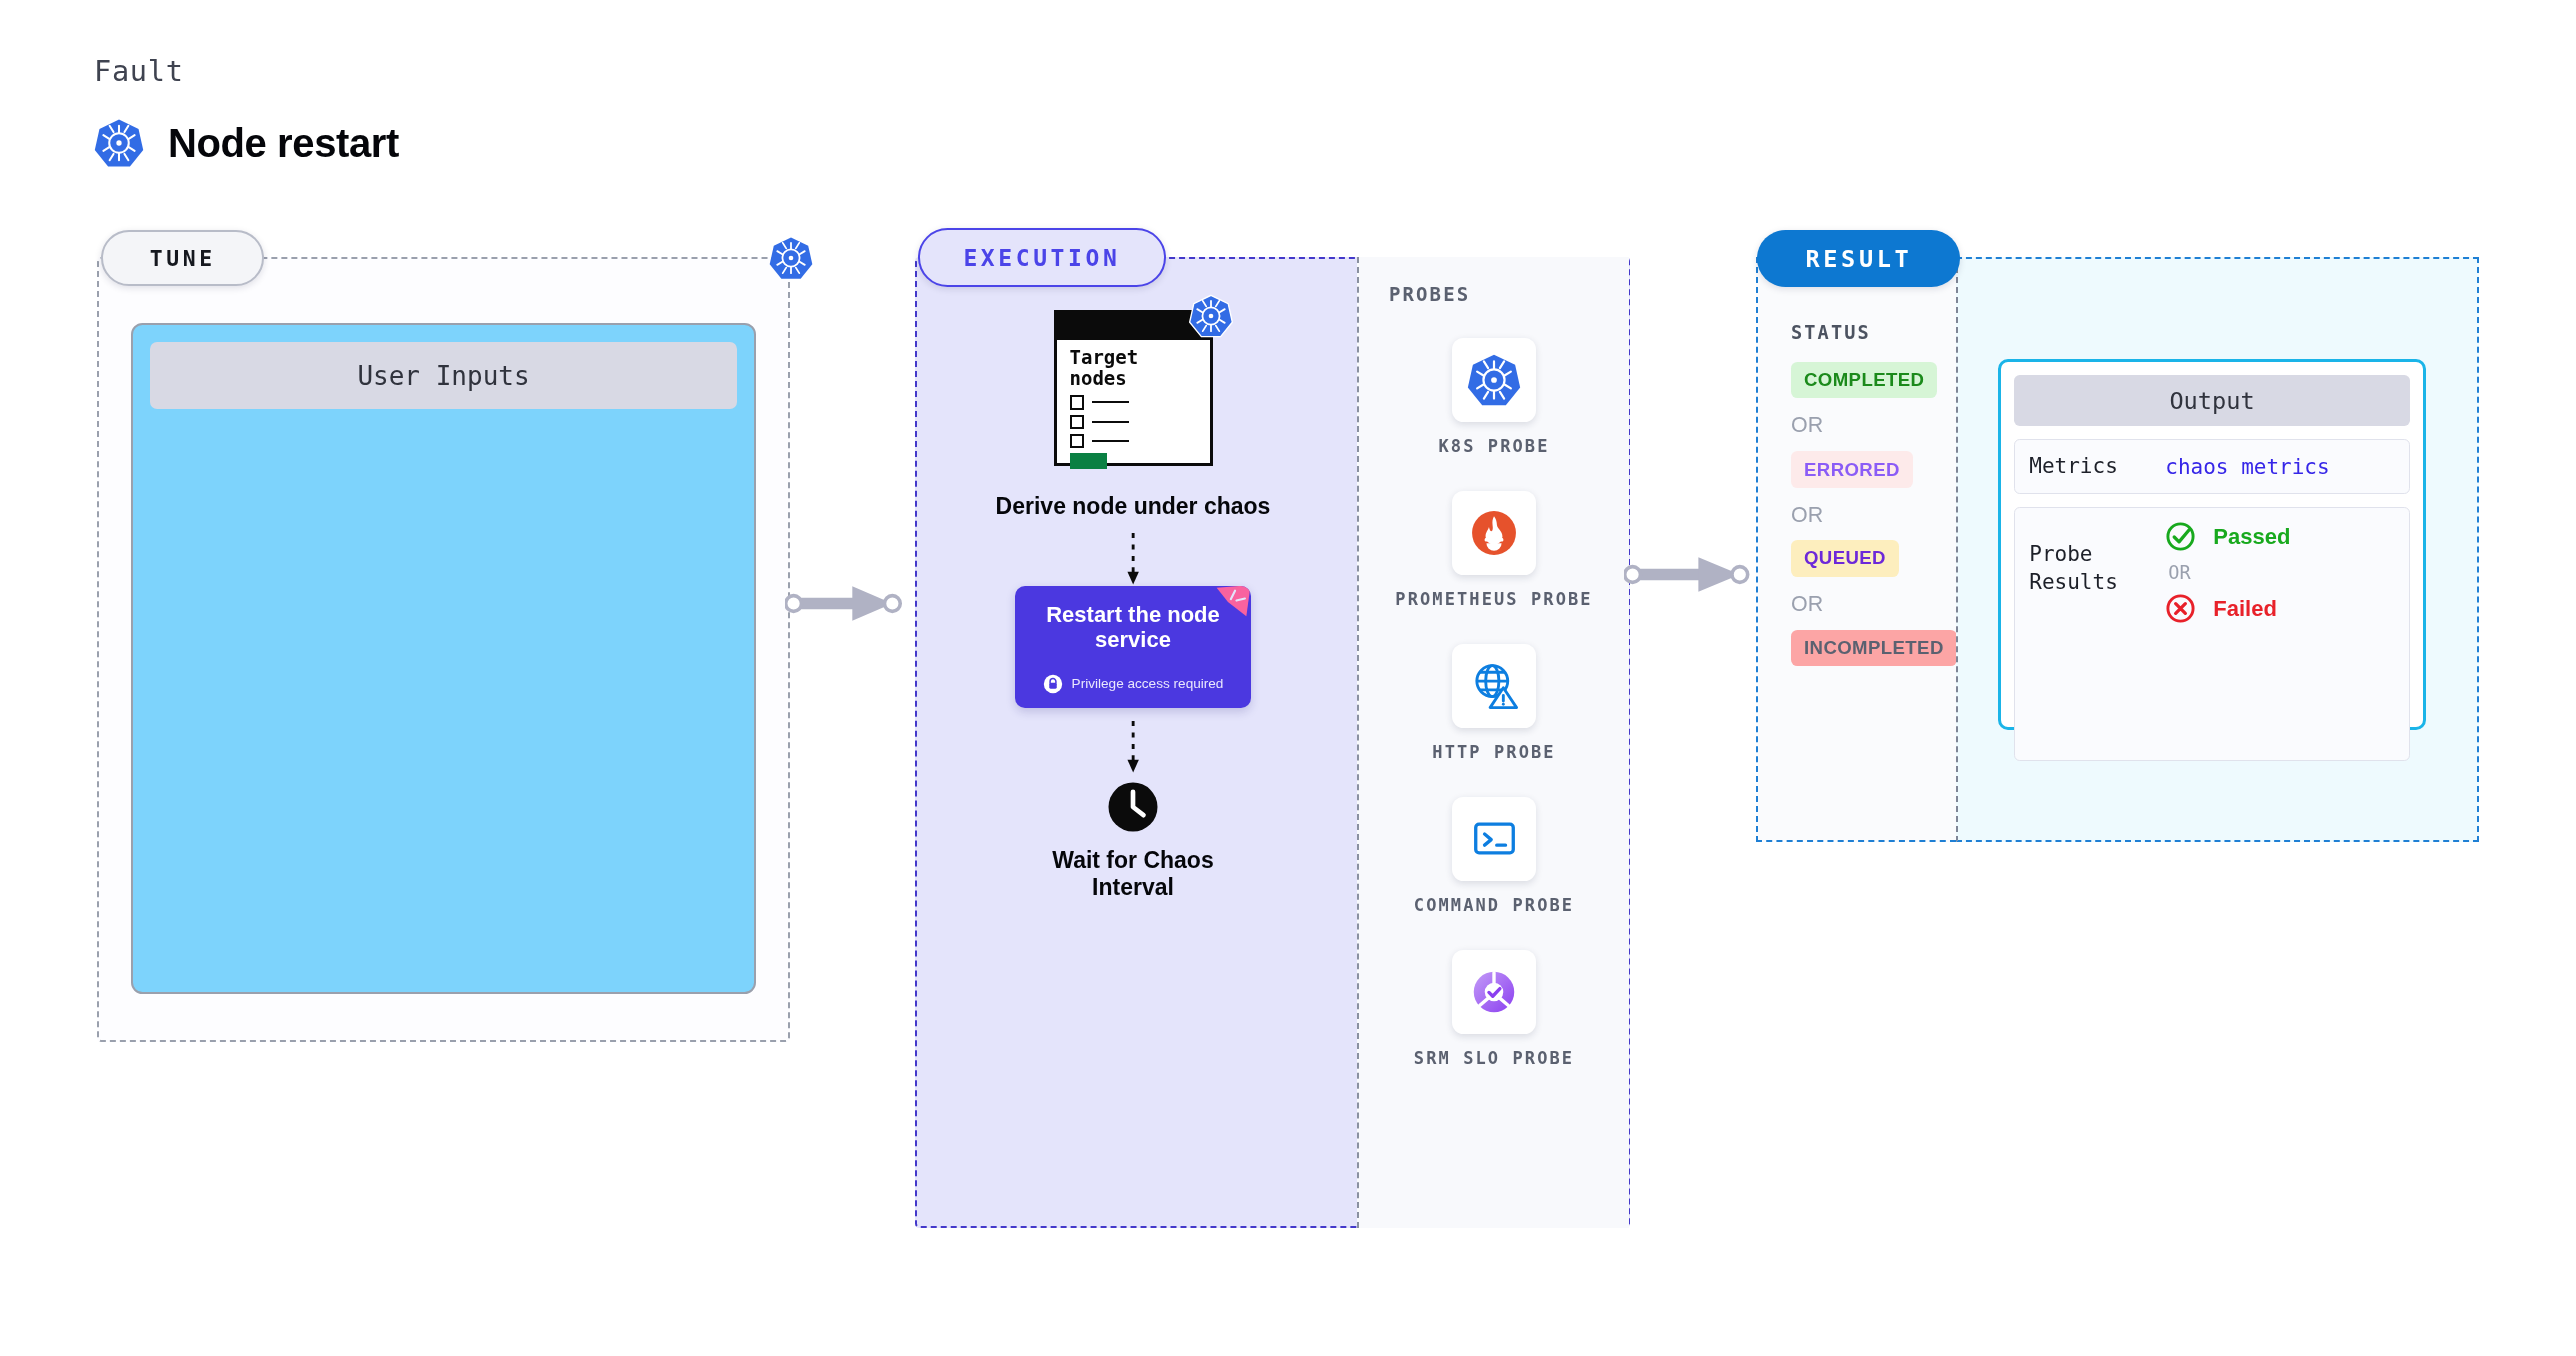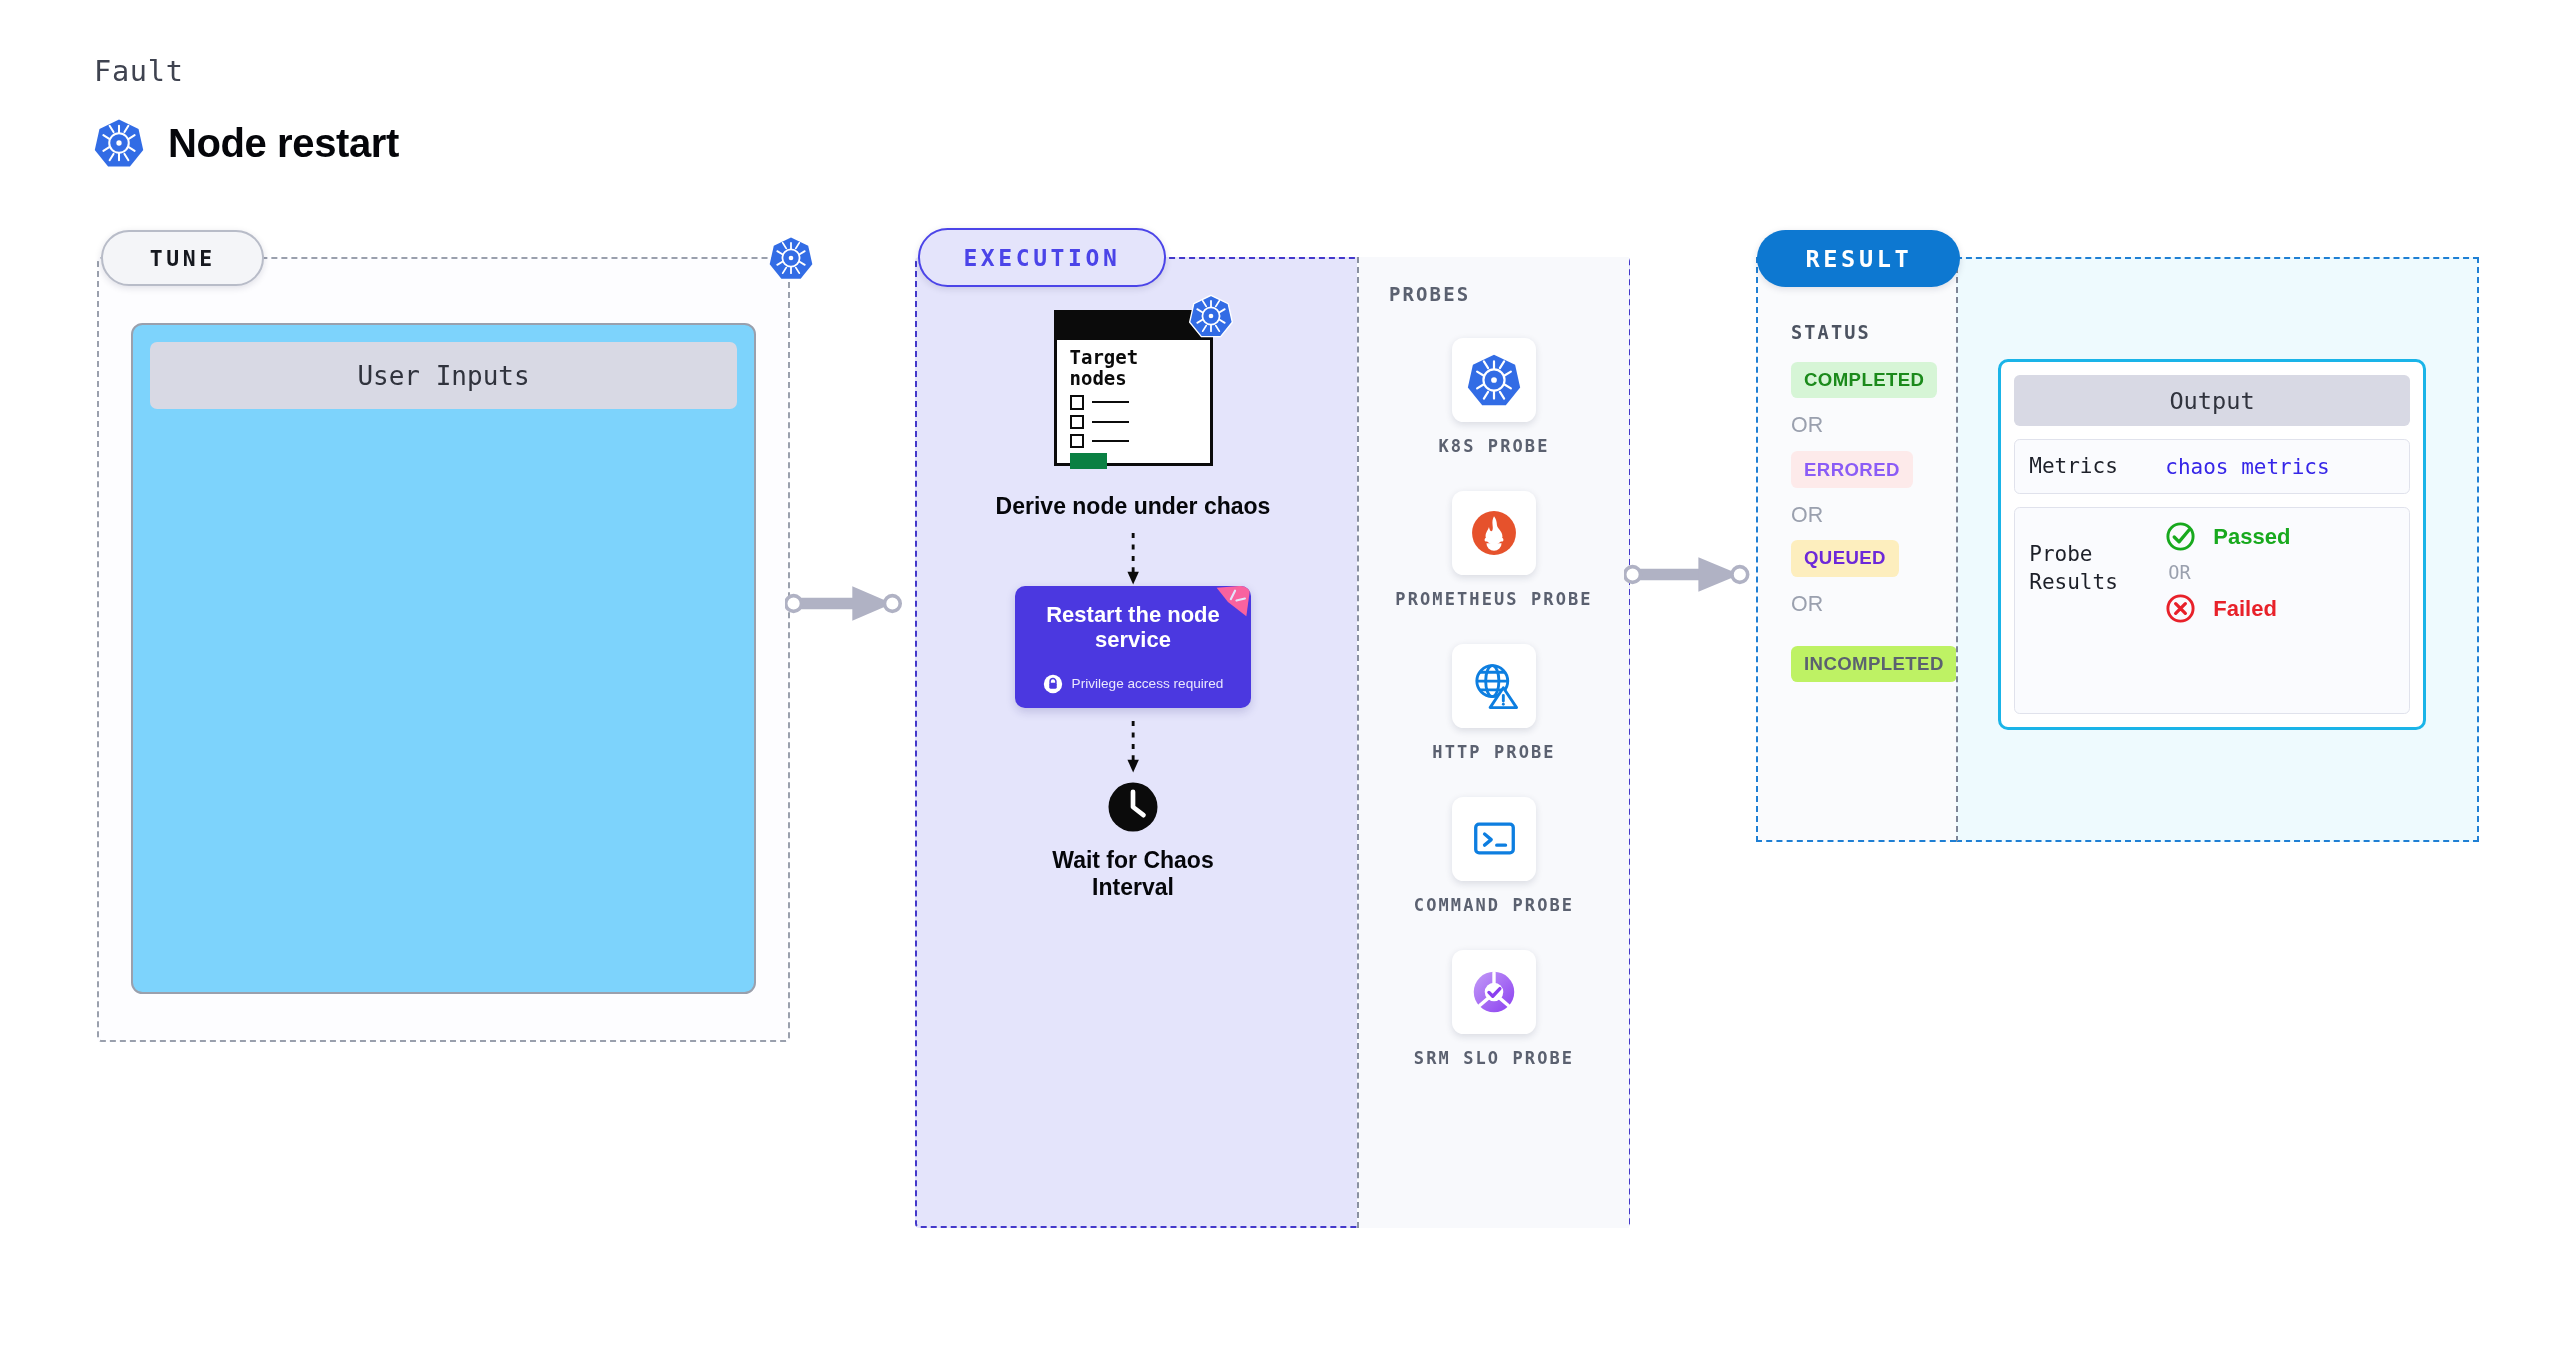--- a/index.html
+++ b/index.html
@@ -466,33 +466,33 @@
 
   <div class="panel" id="result-panel">
     <div id="result-left">
       <div class="status-title">STATUS</div>
       <div><span class="badge" style="background:#d6f5d6;color:#1b8a1b">COMPLETED</span></div>
       <div class="or-sm">OR</div>
       <div><span class="badge" style="background:#fdeaea;color:#8b5cf6;margin-top:13px">ERRORED</span></div>
       <div class="or-sm">OR</div>
       <div><span class="badge" style="background:#fdeebe;color:#6d28d9;margin-top:12px">QUEUED</span></div>
       <div class="or-sm">OR</div>
-      <div><span class="badge" style="background:#bef264;color:#5b6170;margin-top:29px">INCOMPLETED</span></div>
+      <div><span class="badge" style="background:#fca5a5;color:#5b6170;margin-top:13px">INCOMPLETED</span></div>
     </div>
 
     <div id="result-right">
       <div class="output-card">
         <div class="output-head">Output</div>
 
         <div class="out-row">
           <div class="out-label">Metrics</div>
           <div class="out-value">chaos metrics</div>
         </div>
 
-        <div class="out-row" style="align-items:flex-start;height:207px">
+        <div class="out-row" style="align-items:flex-start;height:254px">
           <div class="out-label" style="padding-top:20px">Probe<br>Results</div>
           <div>
             <div class="pr-line">
               <svg width="31" height="31" viewBox="0 0 32 32">
                 <circle cx="16" cy="16" r="13" fill="none" stroke="#18a91e" stroke-width="3"></circle>
                 <path d="M9.5 16.5l5 5L25 9" fill="none" stroke="#18a91e" stroke-width="3.4" stroke-linecap="round" stroke-linejoin="round"></path>
               </svg>
               <span class="pr-text" style="color:#18a91e">Passed</span>
             </div>
             <div class="pr-or">OR</div>

